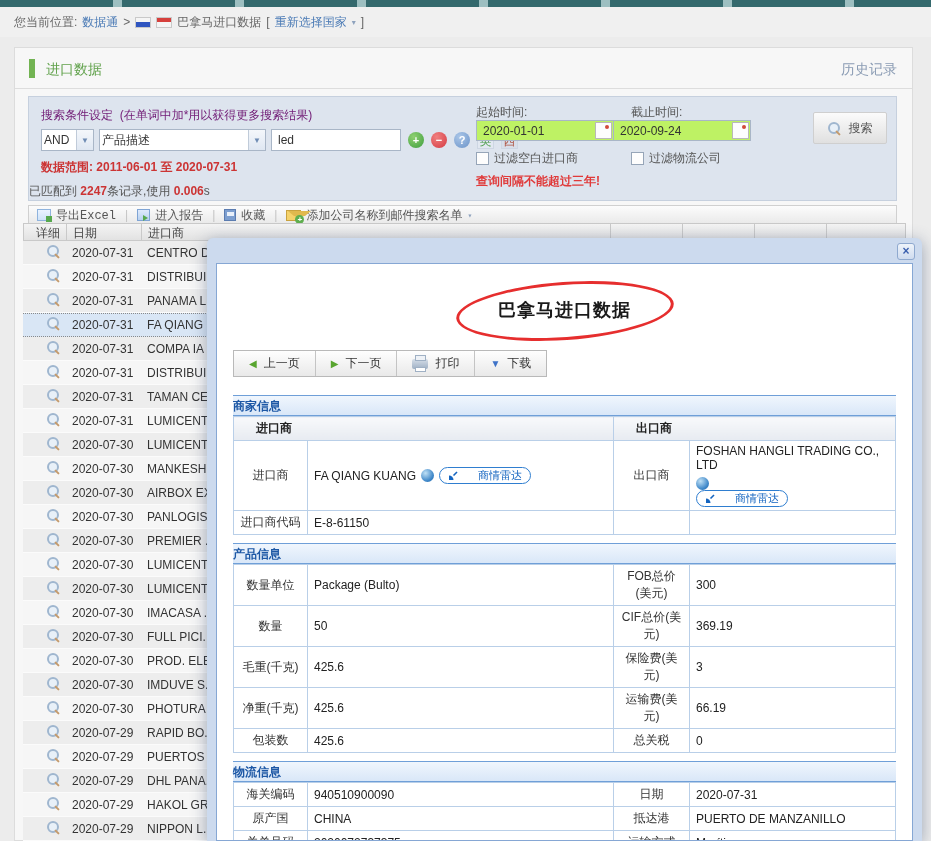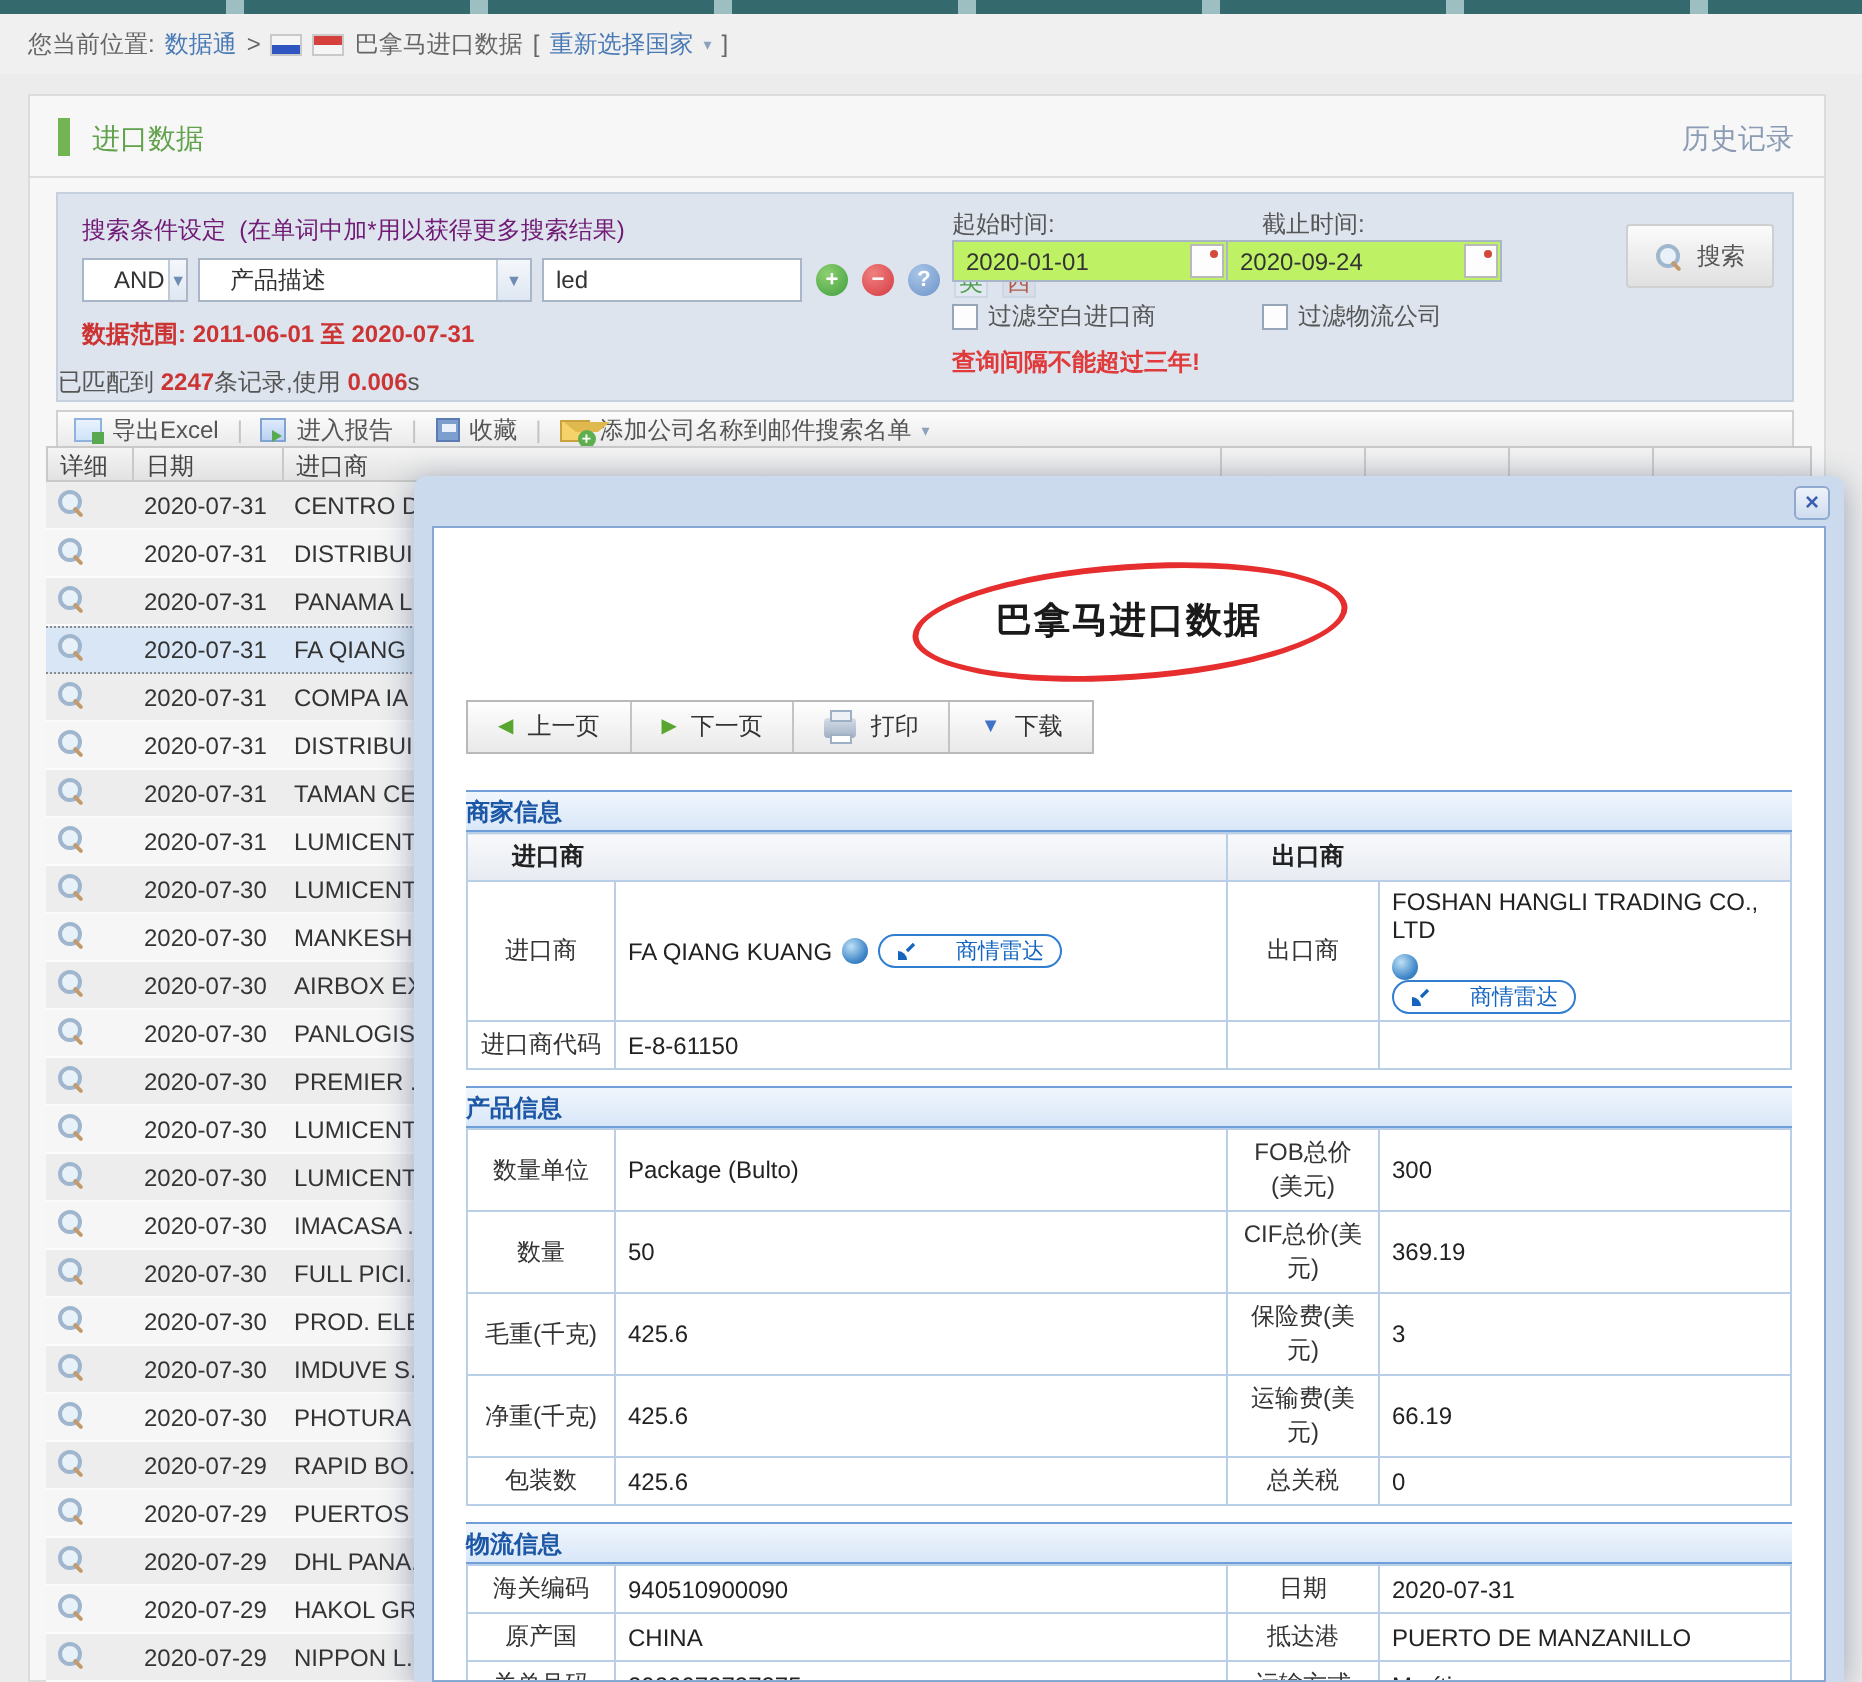--- a/index.html
+++ b/index.html
@@ -28,21 +28,21 @@
   .panel-title { position:absolute; left:31px; top:13px; font-size:14px; color:#61a24c; }
   .history-link { position:absolute; right:15px; top:13px; font-size:14px; color:#8b9cb4; cursor:pointer; }
 
   
   .search-box { position:absolute; left:13px; top:48px; width:869px; height:105px;
     background:#dde4ee; border:1px solid #c6d0de; }
   .sb-title { position:absolute; left:12px; top:10px; color:#701a75; }
   .cond-row { position:absolute; left:12px; top:32px; display:flex; align-items:center; gap:5px; }
   .sel { display:inline-flex; align-items:center; justify-content:space-between; height:22px;
     background:#fff; border:1px solid #a9b6c7; color:#333; cursor:pointer; }
-  .sel .sel-txt { padding:0 15px; white-space:nowrap; overflow:hidden;text-align:right; }
+  .sel .sel-txt { padding:0 2px; white-space:nowrap; overflow:hidden;text-align:right; }
   .sel .sel-arrow { width:17px; height:100%; display:flex; align-items:center; justify-content:center;
     border-left:1px solid #c0cbd9; background:linear-gradient(#f4f7fb,#dfe7f2); color:#6f8cb4; font-size:8px; }
   .kw-input { width:130px; height:22px; border:1px solid #a9b6c7; padding:0 6px; font:12px "Liberation Sans","DejaVu Sans",sans-serif; color:#333; background:#fff; }
   .circle-btn { width:16px; height:16px; border-radius:50%; color:#fff; font-weight:bold; font-size:11px;
     line-height:16px; text-align:center; cursor:pointer; margin-left:2px; }
   .cb-plus { background:radial-gradient(circle at 35% 30%,#8ed070,#3f9e3f); }
   .cb-minus{ background:radial-gradient(circle at 35% 30%,#f08080,#d43a42); }
   .cb-help { background:radial-gradient(circle at 35% 30%,#aac6e8,#6b93c8); }
   .lang-btn { width:17px; height:17px; line-height:17px; text-align:center; background:#e2e8f1;
     border:1px solid #cdd6e3; cursor:pointer; margin-left:2px; }
@@ -70,21 +70,21 @@
   
   .mag { position:relative; display:inline-block; width:13px; height:13px; }
   .mag::before { content:""; position:absolute; left:0; top:0; width:8px; height:8px;
     border:2px solid #9fb6cf; border-radius:50%; background:#e8f0f8; }
   .mag::after { content:""; position:absolute; right:0; bottom:1px; width:6px; height:2px;
     background:#c49a6c; transform:rotate(45deg); border-radius:1px; }
 
   
   .toolbar { position:absolute; left:13px; top:157px; width:869px; height:20px; display:flex; align-items:center;
     gap:9px; padding-left:8px; background:linear-gradient(#fcfcfc,#e9e9e9); border:1px solid #d0d0d0; color:#555; }
-  .tb-item { display:flex; align-items:center; gap:5px; cursor:pointer; }
+  .tb-item { display:flex; align-items:center; gap:5px; cursor:pointer;font-family:Liberation Mono, monospace; }
   .tb-sep { color:#c4c4c4; }
   .ico { display:inline-block; position:relative; }
   .ico-excel { width:14px; height:12px; background:linear-gradient(#eaf3ff,#cfe3f8); border:1px solid #8fb3dd; }
   .ico-excel::after { content:""; position:absolute; right:-2px; bottom:-2px; width:6px; height:6px; background:#57a84e; }
   .ico-report { width:13px; height:12px; background:linear-gradient(#dfeafc,#b9d2f0); border:1px solid #7fa4d4; }
   .ico-report::after { content:""; position:absolute; right:-2px; bottom:-1px; width:0; height:0;
     border:3px solid transparent; border-left:5px solid #57a84e; }
   .ico-save { width:12px; height:12px; background:#7d9fd0; border:1px solid #5b7cb0; }
   .ico-save::after { content:""; position:absolute; left:2px; top:2px; width:7px; height:4px; background:#e9f0fa; }
   .ico-mail { width:15px; height:11px; background:#f5d26a; border:1px solid #c9a23f; }
@@ -95,21 +95,21 @@
 
   
   .results { position:absolute; left:8px; top:175px; width:883px; }
   .thead { display:flex; height:18px; background:linear-gradient(#f4f4f4,#e2e2e2); border:1px solid #c9c9c9; color:#444; }
   .th { border-right:1px solid #c9c9c9; padding:1px 6px; white-space:nowrap; overflow:hidden; }
   .tbody .trow { display:flex; height:24px; align-items:center; border-bottom:1px solid #fbfbfb; cursor:pointer; }
   .tbody .trow:nth-child(odd) { background:#ededed; }
   .tbody .trow:nth-child(even){ background:#f6f6f6; }
   .tbody .trow.selected { background:#d9e6f5; border-top:1px dotted #8a8a8a; border-bottom:1px dotted #8a8a8a; }
   .c { padding:0 6px; white-space:nowrap; overflow:hidden; }
-  .w1 { width:43px; text-align:left; flex:none; }
+  .w1 { width:43px; text-align:right; flex:none; }
   .w2 { width:75px; flex:none; }
   .w3 { width:469px; flex:none; }
   .w4 { width:72px; flex:none; }
   .w5 { width:73px; flex:none; }
 
   
   .modal { position:absolute; left:207px; top:238px; width:715px; height:603px; background:#ccdaee;
     border-radius:6px 6px 0 0; box-shadow:0 3px 16px rgba(55,75,110,.45); z-index:10; }
   .modal-close { position:absolute; top:5px; right:7px; width:18px; height:17px;
     background:linear-gradient(#eef3fa,#cfdcef); border:1px solid #8fa9cf; border-radius:3px;

